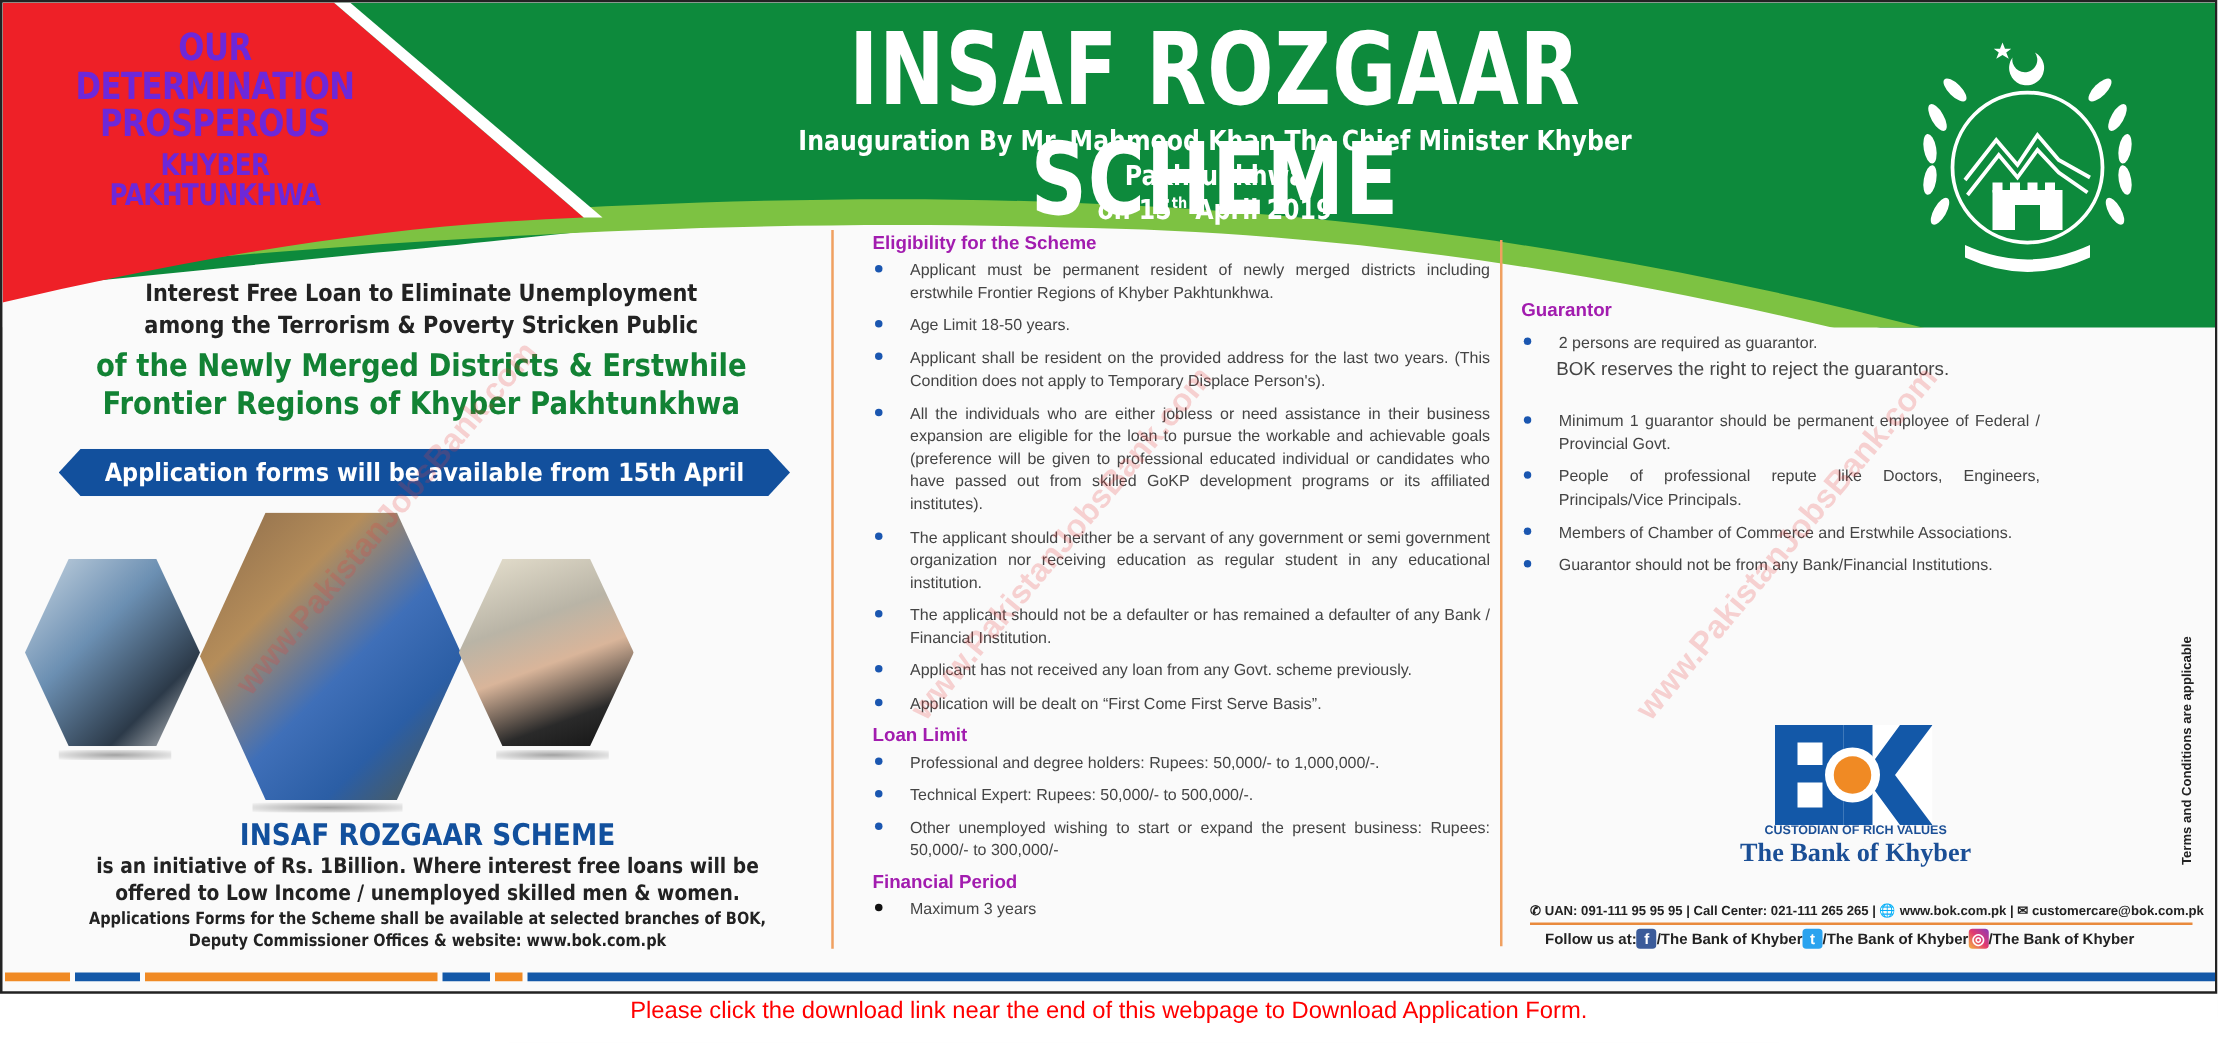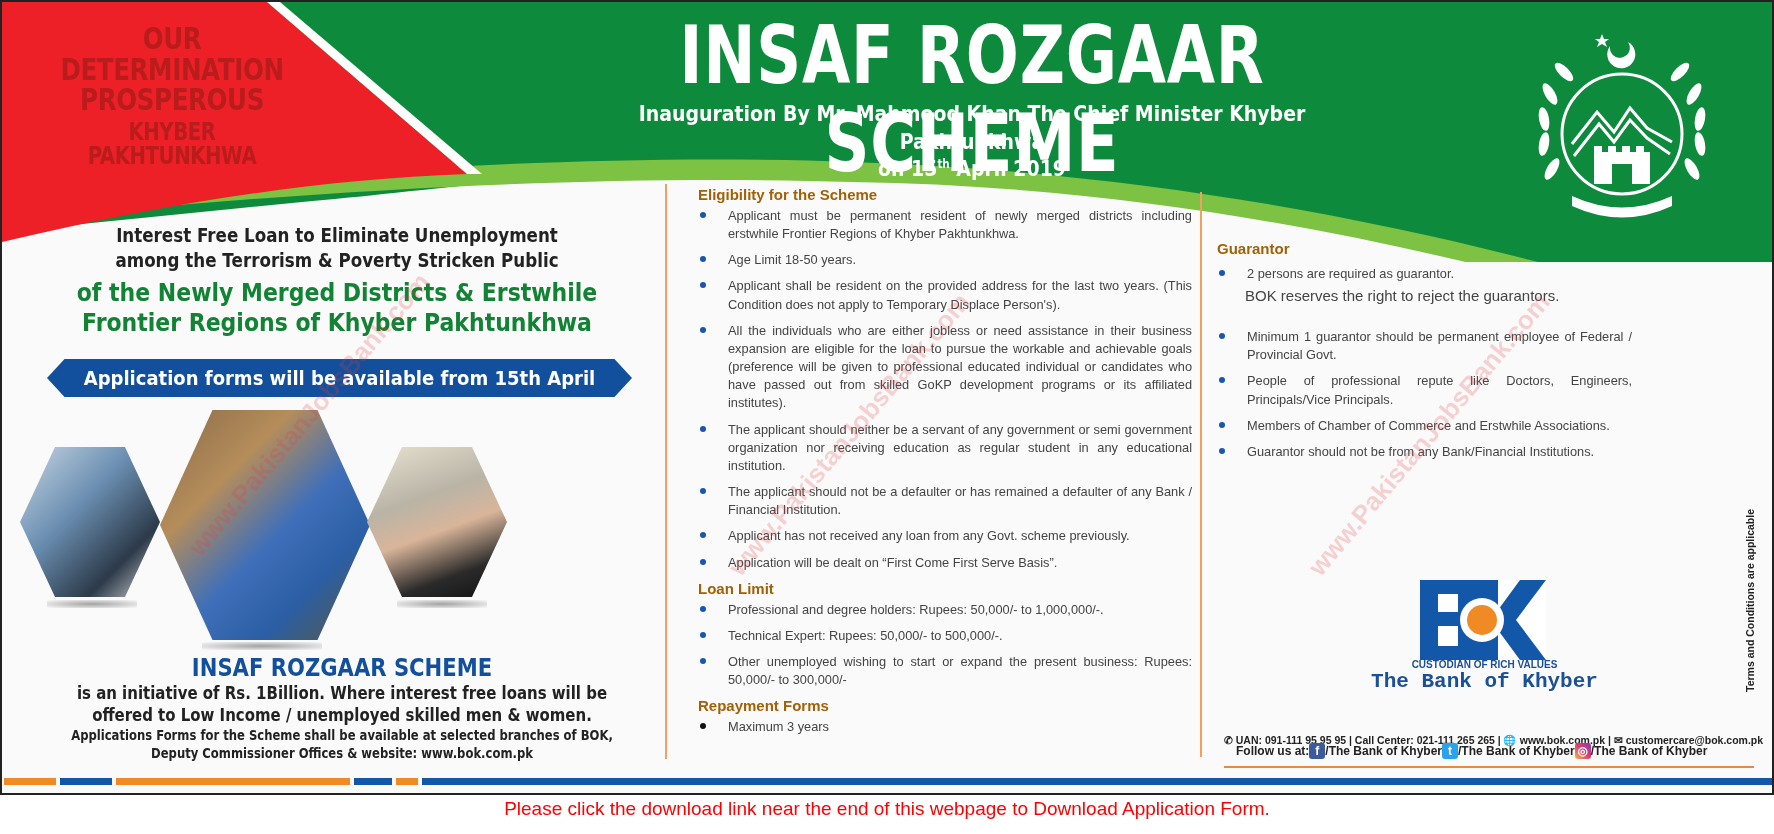--- a/index.html
+++ b/index.html
@@ -8,21 +8,21 @@
 
   #ad {
     position: absolute; left: 0; top: 0; width: 1774px; height: 795px;
     background: #fafafa; border: 2px solid #222; overflow: hidden;
   }
   
   #header-svg { position: absolute; left: 0; top: 0; width: 1774px; height: 260px; }
 
   .tagline {
     position: absolute; left: 20px; top: 22px; width: 300px; text-align: center;
-    color: #b91c1c; font-weight: bold; font-family: "DejaVu Sans", sans-serif;
+    color: #6d28d9; font-weight: bold; font-family: "DejaVu Sans", sans-serif;
     line-height: 1.02; letter-spacing: -0.5px;
   }
   .tagline .big { font-size: 30px; display: block; transform: scaleX(0.82); }
   .tagline .small { font-size: 24px; display: block; transform: scaleX(0.82); margin-top: 4px; }
 
   .main-title {
     position: absolute; left: 480px; top: 10px; width: 980px; text-align: center;
     color: #fff; font-family: "DejaVu Sans", sans-serif; font-weight: bold;
     font-size: 80px; letter-spacing: 1px; transform: scaleX(0.78); transform-origin: center;
     line-height: 1.1;
@@ -57,37 +57,37 @@
   .left-bottom { position: absolute; left: 20px; top: 652px; width: 640px; text-align: center; }
   .lb-title { color: #12509d; font-family: "DejaVu Sans", sans-serif; font-weight: bold; font-size: 24px; transform: scaleX(0.88); }
   .lb-text { font-family: "DejaVu Sans", sans-serif; font-weight: bold; color: #222; font-size: 17px; line-height: 1.3; transform: scaleX(0.88); }
   .lb-small { font-family: "DejaVu Sans", sans-serif; font-weight: bold; color: #222; font-size: 13.5px; line-height: 1.35; transform: scaleX(0.86); }
 
   
   .vdiv { position: absolute; width: 2px; background: #f0a060; }
 
   
   .mid-col { position: absolute; left: 696px; top: 184px; width: 494px; }
-  .sec-head { color: #a16207; font-weight: bold; font-size: 15px; margin-bottom: 4px; }
+  .sec-head { color: #a21caf; font-weight: bold; font-size: 15px; margin-bottom: 4px; }
   .blist { list-style: none; }
   .blist li { position: relative; padding-left: 30px; font-size: 12.8px; color: #444; line-height: 1.42; margin-bottom: 8px; text-align: justify; }
   .blist li::before { content: ""; position: absolute; left: 2px; top: 5px; width: 6px; height: 6px; border-radius: 50%; background: #1a56b0; }
   .blist.black li::before { background: #111; }
 
   
   .right-col { position: absolute; left: 1215px; top: 238px; width: 415px; }
   .right-col .sec-head { margin-bottom: 8px; }
   .right-col .blist li { padding-left: 30px; }
   .guar-note { font-size: 15px; color: #444; padding-left: 28px; line-height: 1.4; margin-top: -6px; margin-bottom: 22px; }
 
   .bok-logo { position: absolute; left: 1418px; top: 578px; width: 126px; height: 80px; }
   .bok-tag { position: absolute; left: 1400px; top: 657px; width: 165px; text-align: center; color: #1b4f96; font-weight: bold; font-size: 10px; }
-  .bok-name { position: absolute; left: 1360px; top: 668px; width: 245px; text-align: center; color: #1b4f96; font-family: Liberation Mono, monospace; font-weight: bold; font-size: 21px; }
-
-  .contact-line { position: absolute; left: 1222px; top: 720px; width: 530px; font-size: 10.5px; color: #222; font-weight: bold; border-bottom: 2px solid #e98a3d; padding-bottom: 19px; white-space: nowrap; margin-top: 12px; }
+  .bok-name { position: absolute; left: 1360px; top: 668px; width: 245px; text-align: center; color: #1b4f96; font-family: Liberation Serif, serif; font-weight: bold; font-size: 21px; }
+
+  .contact-line { position: absolute; left: 1222px; top: 720px; width: 530px; font-size: 10.5px; color: #222; font-weight: bold; border-bottom: 2px solid #e98a3d; padding-bottom: 3px; white-space: nowrap; }
   .follow-line { position: absolute; left: 1222px; top: 741px; width: 530px; font-size: 12px; color: #222; font-weight: bold; white-space: nowrap; display: flex; align-items: center; gap: 0; padding-left: 12px; }
   .social { display: inline-block; width: 16px; height: 16px; border-radius: 3px; color: #fff; font-size: 12px; text-align: center; line-height: 16px; font-weight: bold; }
   .fb { background: #3b5b9a; }
   .tw { background: #2aa3ef; }
   .ig { background: linear-gradient(45deg, #f5b83e, #e23b6f, #8a3ab9); }
 
   .terms { position: absolute; left: 1742px; top: 690px; transform: rotate(-90deg); transform-origin: left top; font-size: 10.5px; font-weight: bold; color: #222; white-space: nowrap; }
 
   
   .stripes { position: absolute; left: 2px; top: 776px; width: 1770px; height: 7px; }
@@ -189,21 +189,21 @@
       <li>The applicant should not be a defaulter or has remained a defaulter of any Bank / Financial Institution.</li>
       <li>Applicant has not received any loan from any Govt. scheme previously.</li>
       <li>Application will be dealt on “First Come First Serve Basis”.</li>
     </ul>
     <div class="sec-head">Loan Limit</div>
     <ul class="blist">
       <li>Professional and degree holders: Rupees: 50,000/- to 1,000,000/-.</li>
       <li>Technical Expert: Rupees: 50,000/- to 500,000/-.</li>
       <li>Other unemployed wishing to start or expand the present business: Rupees: 50,000/- to 300,000/-</li>
     </ul>
-    <div class="sec-head">Repayment Forms</div>
+    <div class="sec-head">Financial Period</div>
     <ul class="blist black">
       <li>Maximum 3 years</li>
     </ul>
   </div>
 
   <div class="right-col">
     <div class="sec-head">Guarantor</div>
     <ul class="blist">
       <li>2 persons are required as guarantor.</li>
     </ul>

